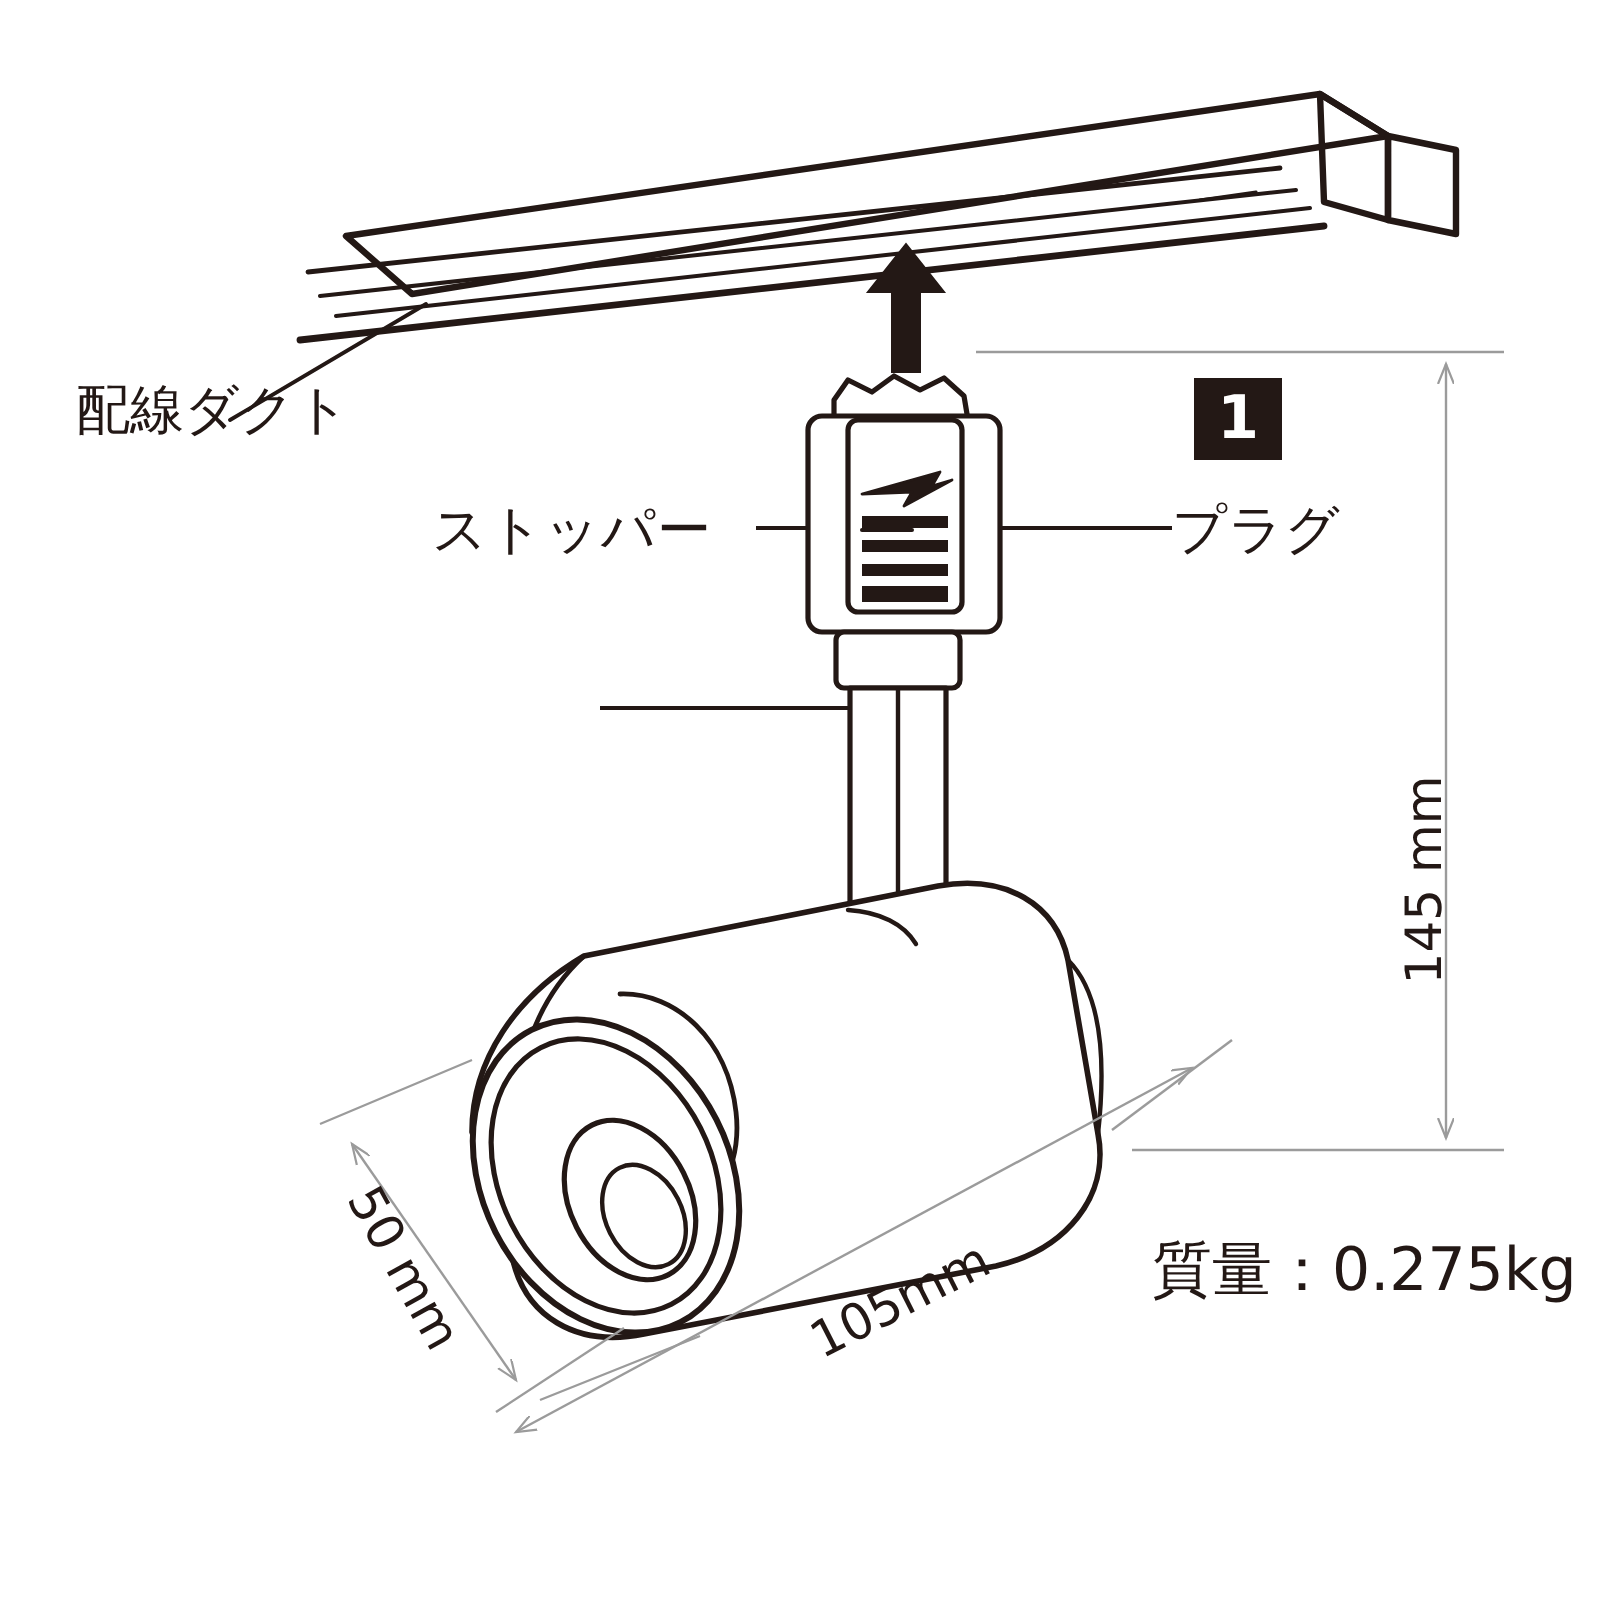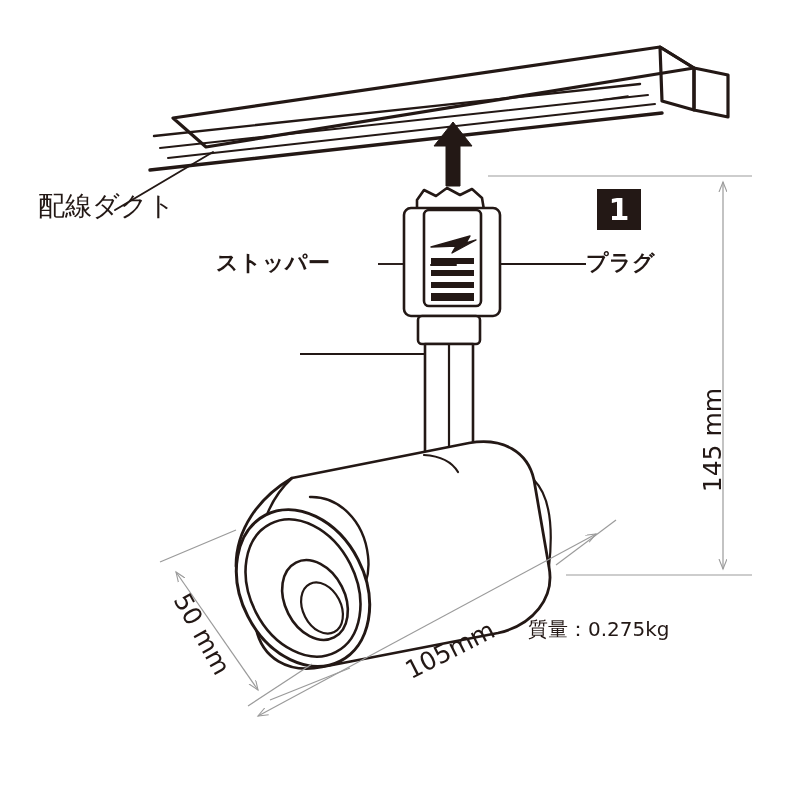--- a/index.html
+++ b/index.html
@@ -24,23 +24,22 @@
     height: 800px;
   }
   .lbl {
     position: absolute;
     white-space: nowrap;
     color: #231815;
     font-family: "DejaVu Sans", "Liberation Sans", sans-serif;
     line-height: 1.18;
   }
   .lbl-jp {
-    font-size: 22px;
+    font-size: 27px;
     letter-spacing: 0.5px;
-    font-weight: bold;
   }
   .lbl-duct {
     left: 38px;
     top: 190px;
     font-size: 27px;
   }
   .lbl-duct span { display: block; }
   .lbl-stopper {
     left: 216px;
     top: 250px;
@@ -62,23 +61,23 @@
     height: 41px;
     background: #231815;
     color: #ffffff;
     font-size: 30px;
     font-weight: bold;
     text-align: center;
     line-height: 41px;
     font-family: "DejaVu Sans", "Liberation Sans", sans-serif;
   }
   .lbl-mass {
-    left: 528px;
+    left: 576px;
     top: 618px;
-    font-size: 20px;
+    font-size: 30px;
   }
   .dim-145-wrap {
     position: absolute;
     left: 712px;
     top: 440px;
     width: 0;
     height: 0;
   }
   .dim-145-txt {
     position: absolute;

